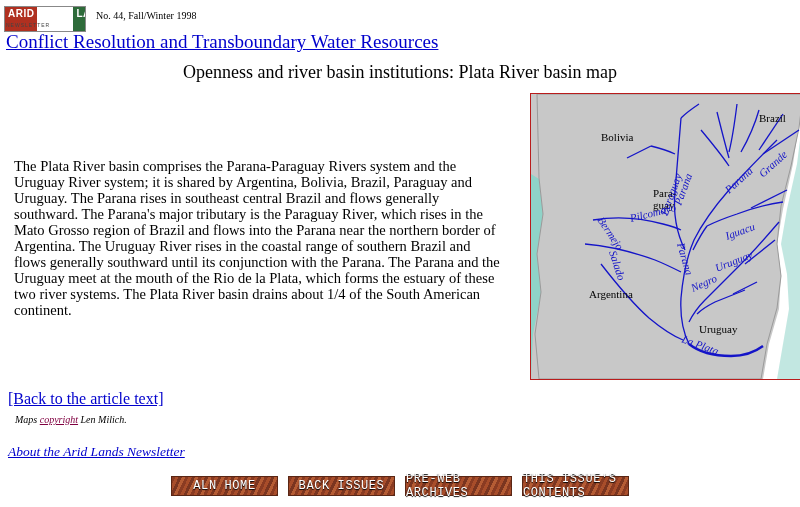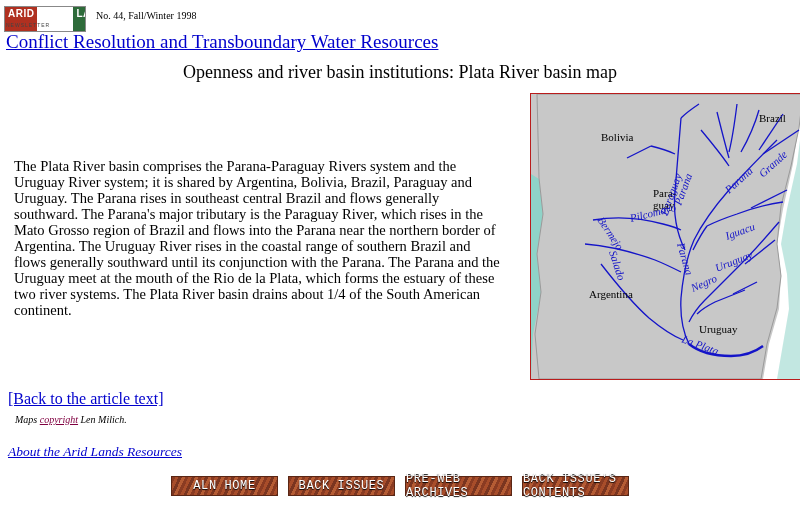--- a/index.html
+++ b/index.html
@@ -258,20 +258,20 @@
     </g>
   </svg>
 </div>
 
 <a class="back-link" href="#">[Back to the article text]</a>
 
 <div class="copyright-line">
   <span>Maps </span><a href="#">copyright</a><span> Len Milich.</span>
 </div>
 
-<a class="about-link" href="#">About the Arid Lands Resources</a>
+<a class="about-link" href="#">About the Arid Lands Newsletter</a>
 
 <div class="footer-nav">
   <div class="nav-btn">ALN HOME</div>
   <div class="nav-btn">BACK ISSUES</div>
   <div class="nav-btn">PRE-WEB ARCHIVES</div>
-  <div class="nav-btn">BACK ISSUE'S CONTENTS</div>
+  <div class="nav-btn">THIS ISSUE'S CONTENTS</div>
 </div>
 
 </body></html>

